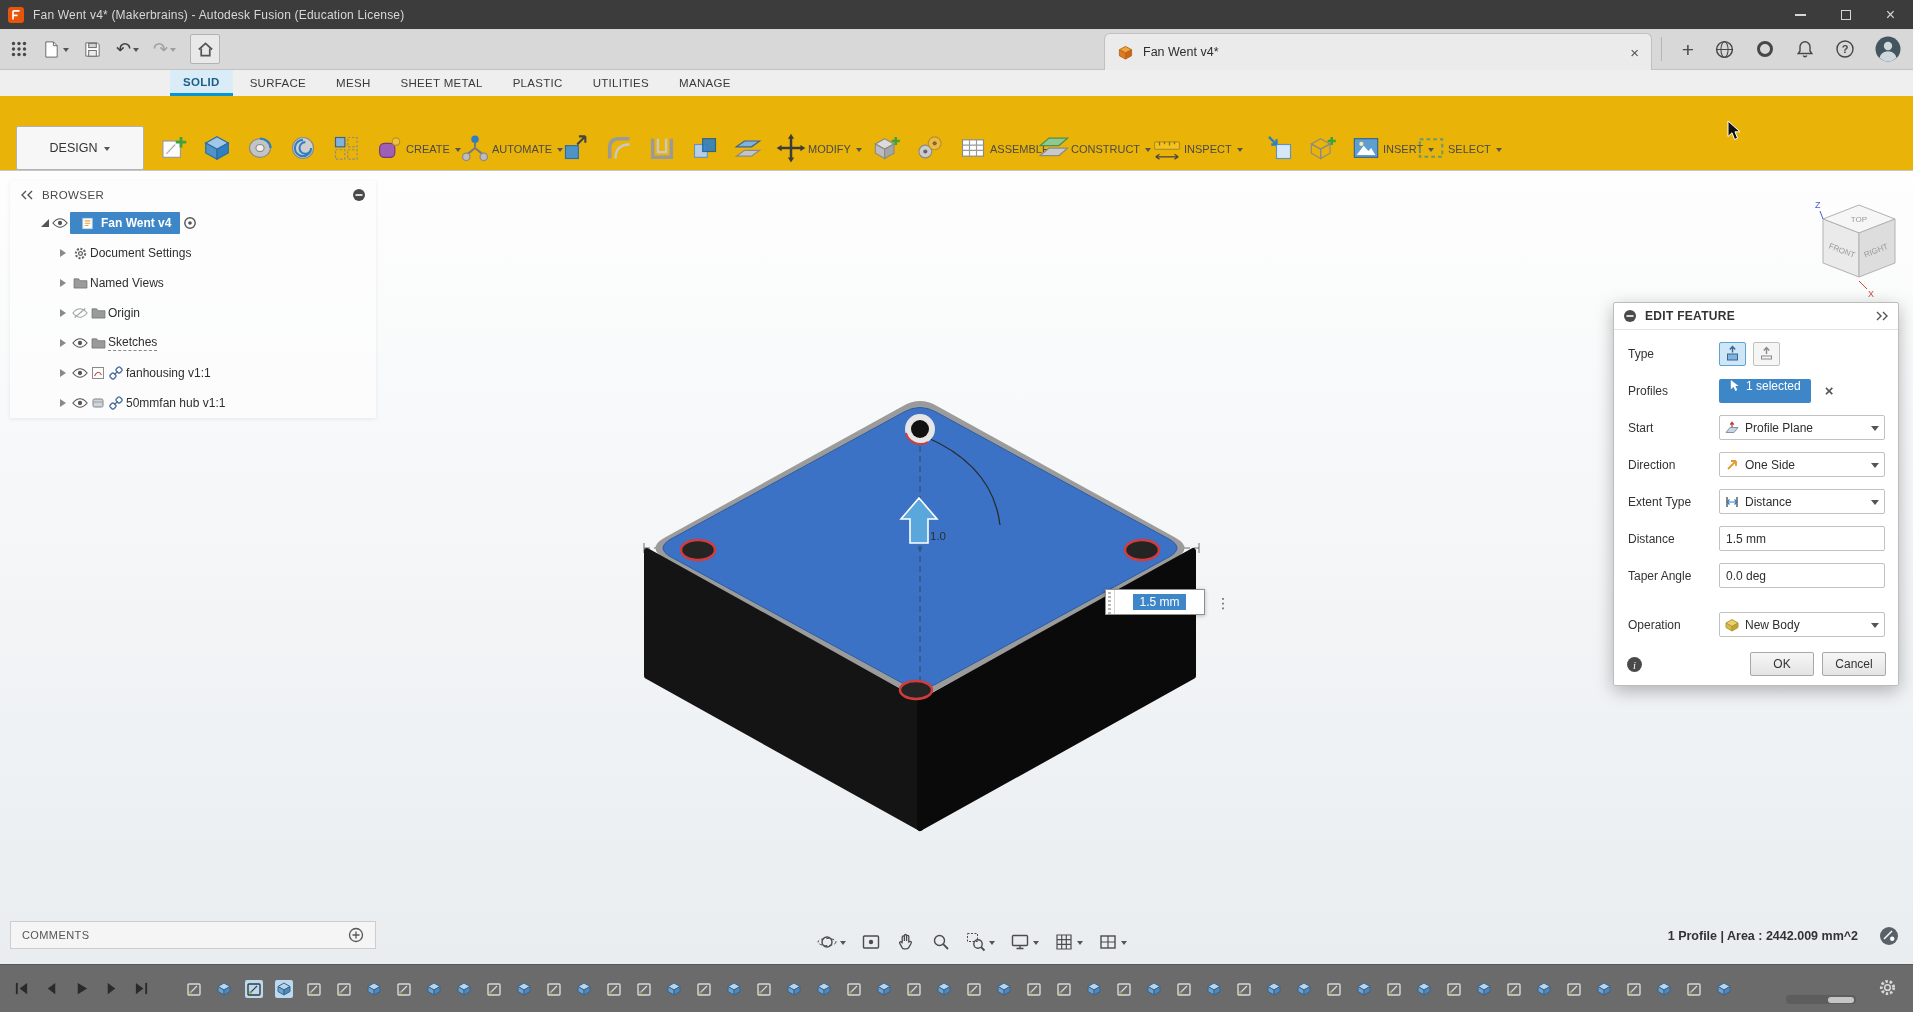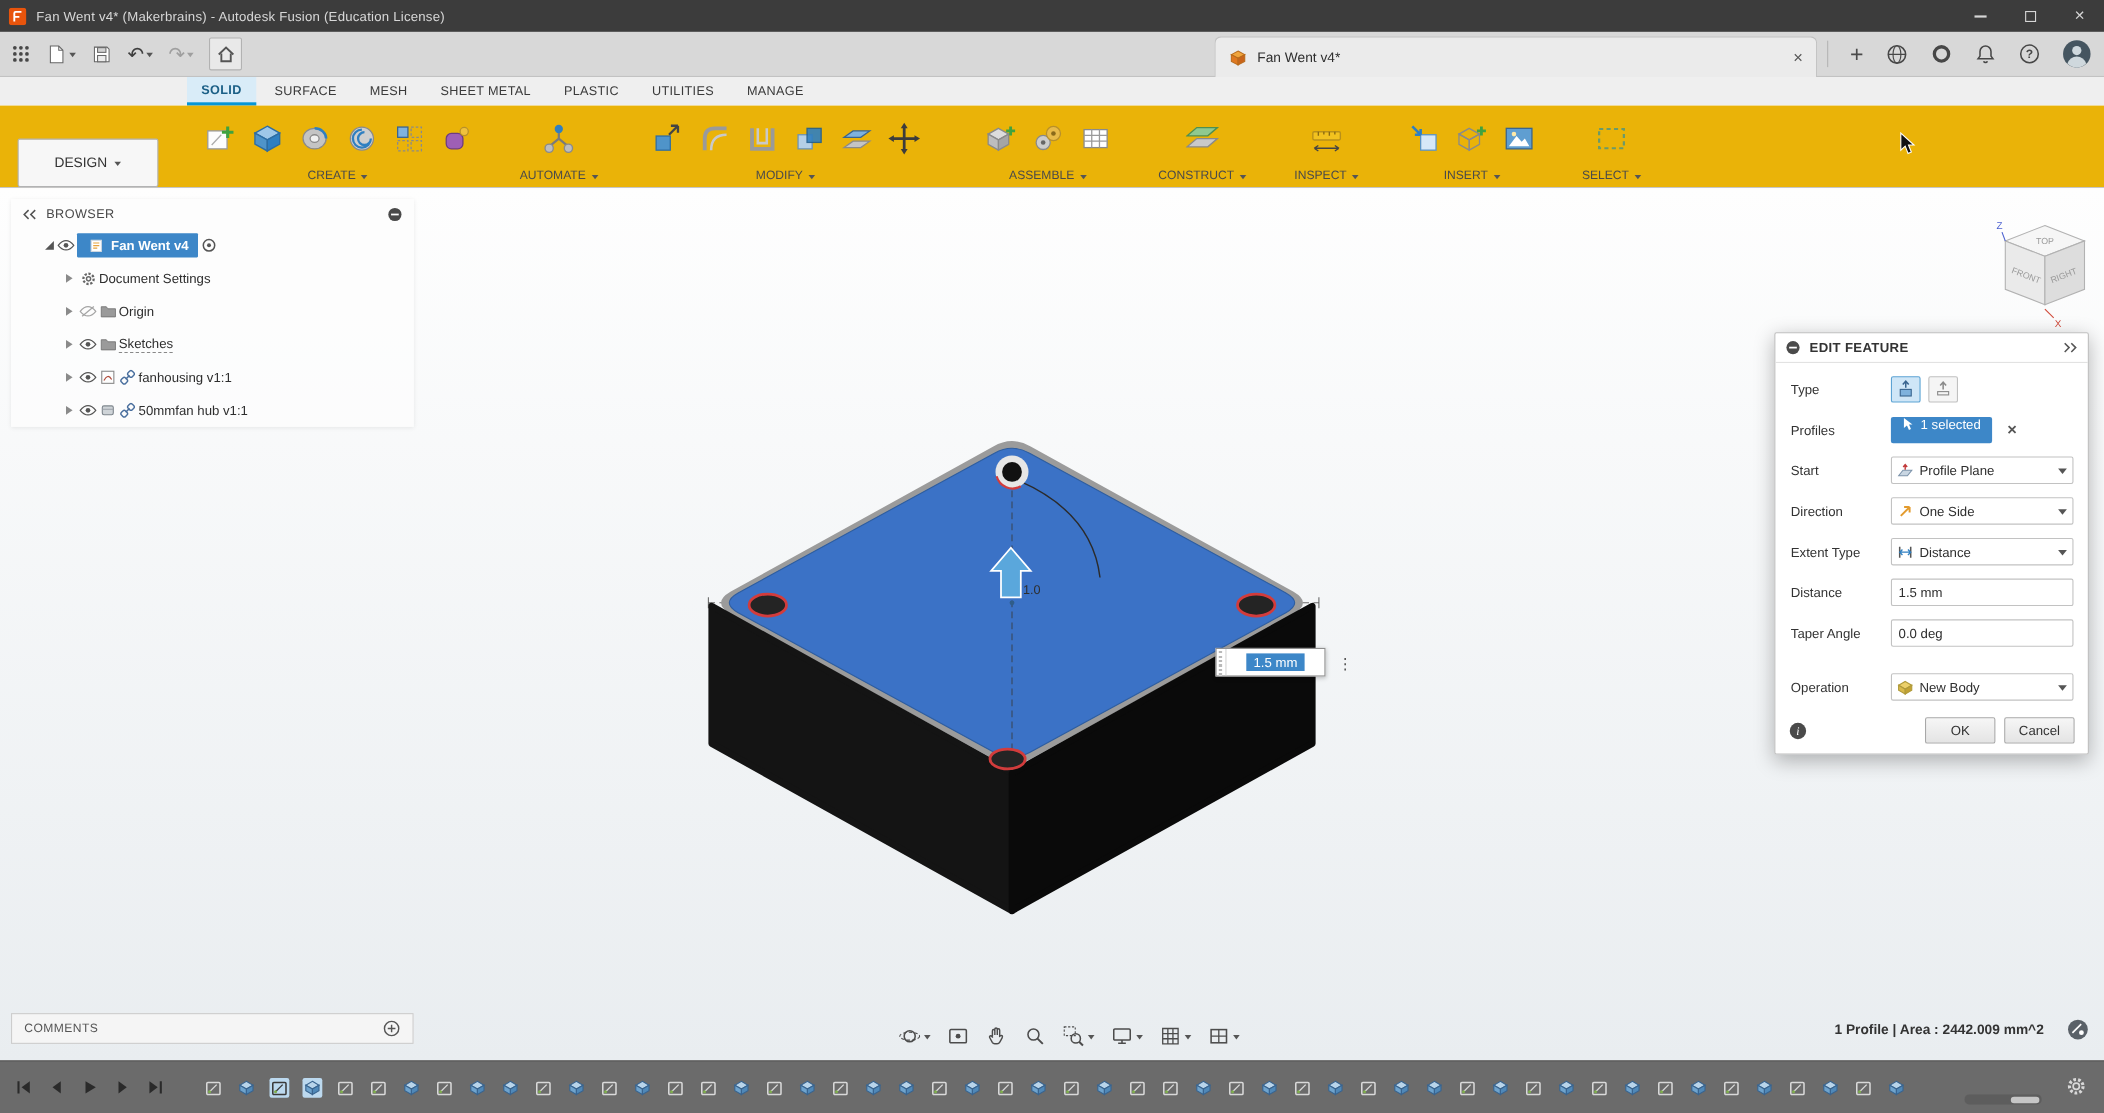--- a/index.html
+++ b/index.html
@@ -30,21 +30,21 @@
 .vsep{width:1px;height:24px;background:#b5b5b5}
 .plus{font-size:21px;color:#4a4a4a;line-height:1}
 
 .tabstrip{position:absolute;top:70px;left:0;right:0;height:26px;background:#efefef;display:flex;align-items:stretch;padding-left:170px}
 .rtab{display:flex;align-items:center;padding:0 13px;font-size:11.5px;color:#3a3a3a;letter-spacing:.3px;margin-right:4px}
 .rtab.active{background:#d9ecf8;border-bottom:3px solid #0696d7;color:#1b5f86;font-weight:bold}
 
 .ribbon{position:absolute;top:96px;left:0;right:0;height:75px;background:#eab308;border-bottom:1px solid #c6c6c6;display:flex;align-items:flex-end}
 .wsbox{margin:11px 12px 0 16px;width:128px;height:44px;border:1px solid #b3b3b3;background:#f7f7f7;border-radius:2px;display:flex;align-items:center;justify-content:center;gap:7px;font-size:12.5px;color:#333}
 .gsep{width:1px;background:#d3d3d3;margin:6px 0}
-.rgroup{display:flex;flex-direction:column;align-items:center;justify-content:flex-start;padding-top:6px}
+.rgroup{display:flex;align-items:center;justify-content:flex-start;padding-top:6px}
 .rgicons{display:flex;align-items:center;justify-content:center;gap:9px;height:44px}
 .rgicon{width:34px;height:38px;display:flex;align-items:center;justify-content:center;border-radius:2px}
 .rglabel{height:20px;display:flex;align-items:center;gap:5px;font-size:11px;color:#4a4a4a;margin-top:2px}
 
 .viewport{position:absolute;top:171px;left:0;right:0;bottom:48px;background:linear-gradient(#fefefe,#e9edf0);overflow:hidden}
 
 .browser{position:absolute;left:10px;top:10px;width:366px;background:rgba(252,252,252,.82);box-shadow:0 1px 4px rgba(0,0,0,.08);z-index:5}
 .bhdr{height:27px;display:flex;align-items:center;padding:0 10px;gap:8px}
 .bhdr .t{font-size:11.5px;color:#4a4a4a;letter-spacing:.4px}
 .brow{height:30px;display:flex;align-items:center;gap:2px;font-size:12px;color:#2e2e2e}
@@ -560,20 +560,29 @@
       <span class="tri"></span>
       <span class="icon16">
           <svg width="15" height="15" viewBox="0 0 16 16">
             <circle cx="8" cy="8" r="5" fill="none" stroke="#666" stroke-width="2.2" stroke-dasharray="2.2 1.6"></circle>
             <circle cx="8" cy="8" r="2" fill="none" stroke="#666" stroke-width="1.4"></circle>
           </svg>
         </span>
       <span>Document Settings</span>
     </div>
 
+    <div class="brow" style="padding-left:48px">
+      <span class="tri"></span>
+      <span class="icon16">
+          <svg width="15" height="12" viewBox="0 0 16 13">
+            <path d="M1 2 H6 L7.5 4 H15 V12 H1 Z" fill="#9a9a9a" stroke="#6e6e6e" stroke-width=".8"></path>
+          </svg>
+        </span>
+      <span>Named Views</span>
+    </div>
 
     <div class="brow" style="padding-left:48px">
       <span class="tri"></span>
       <span class="icon16">
           <svg width="17" height="12" viewBox="0 0 18 12">
             <path d="M1 6 Q9 -3.5 17 6 Q9 15.5 1 6 Z" fill="none" stroke="#a5a5a5" stroke-width="1.3"></path>
             <path d="M3 11 L15 1" stroke="#a5a5a5" stroke-width="1.3"></path>
           </svg>
         </span>
       <span class="icon16">

